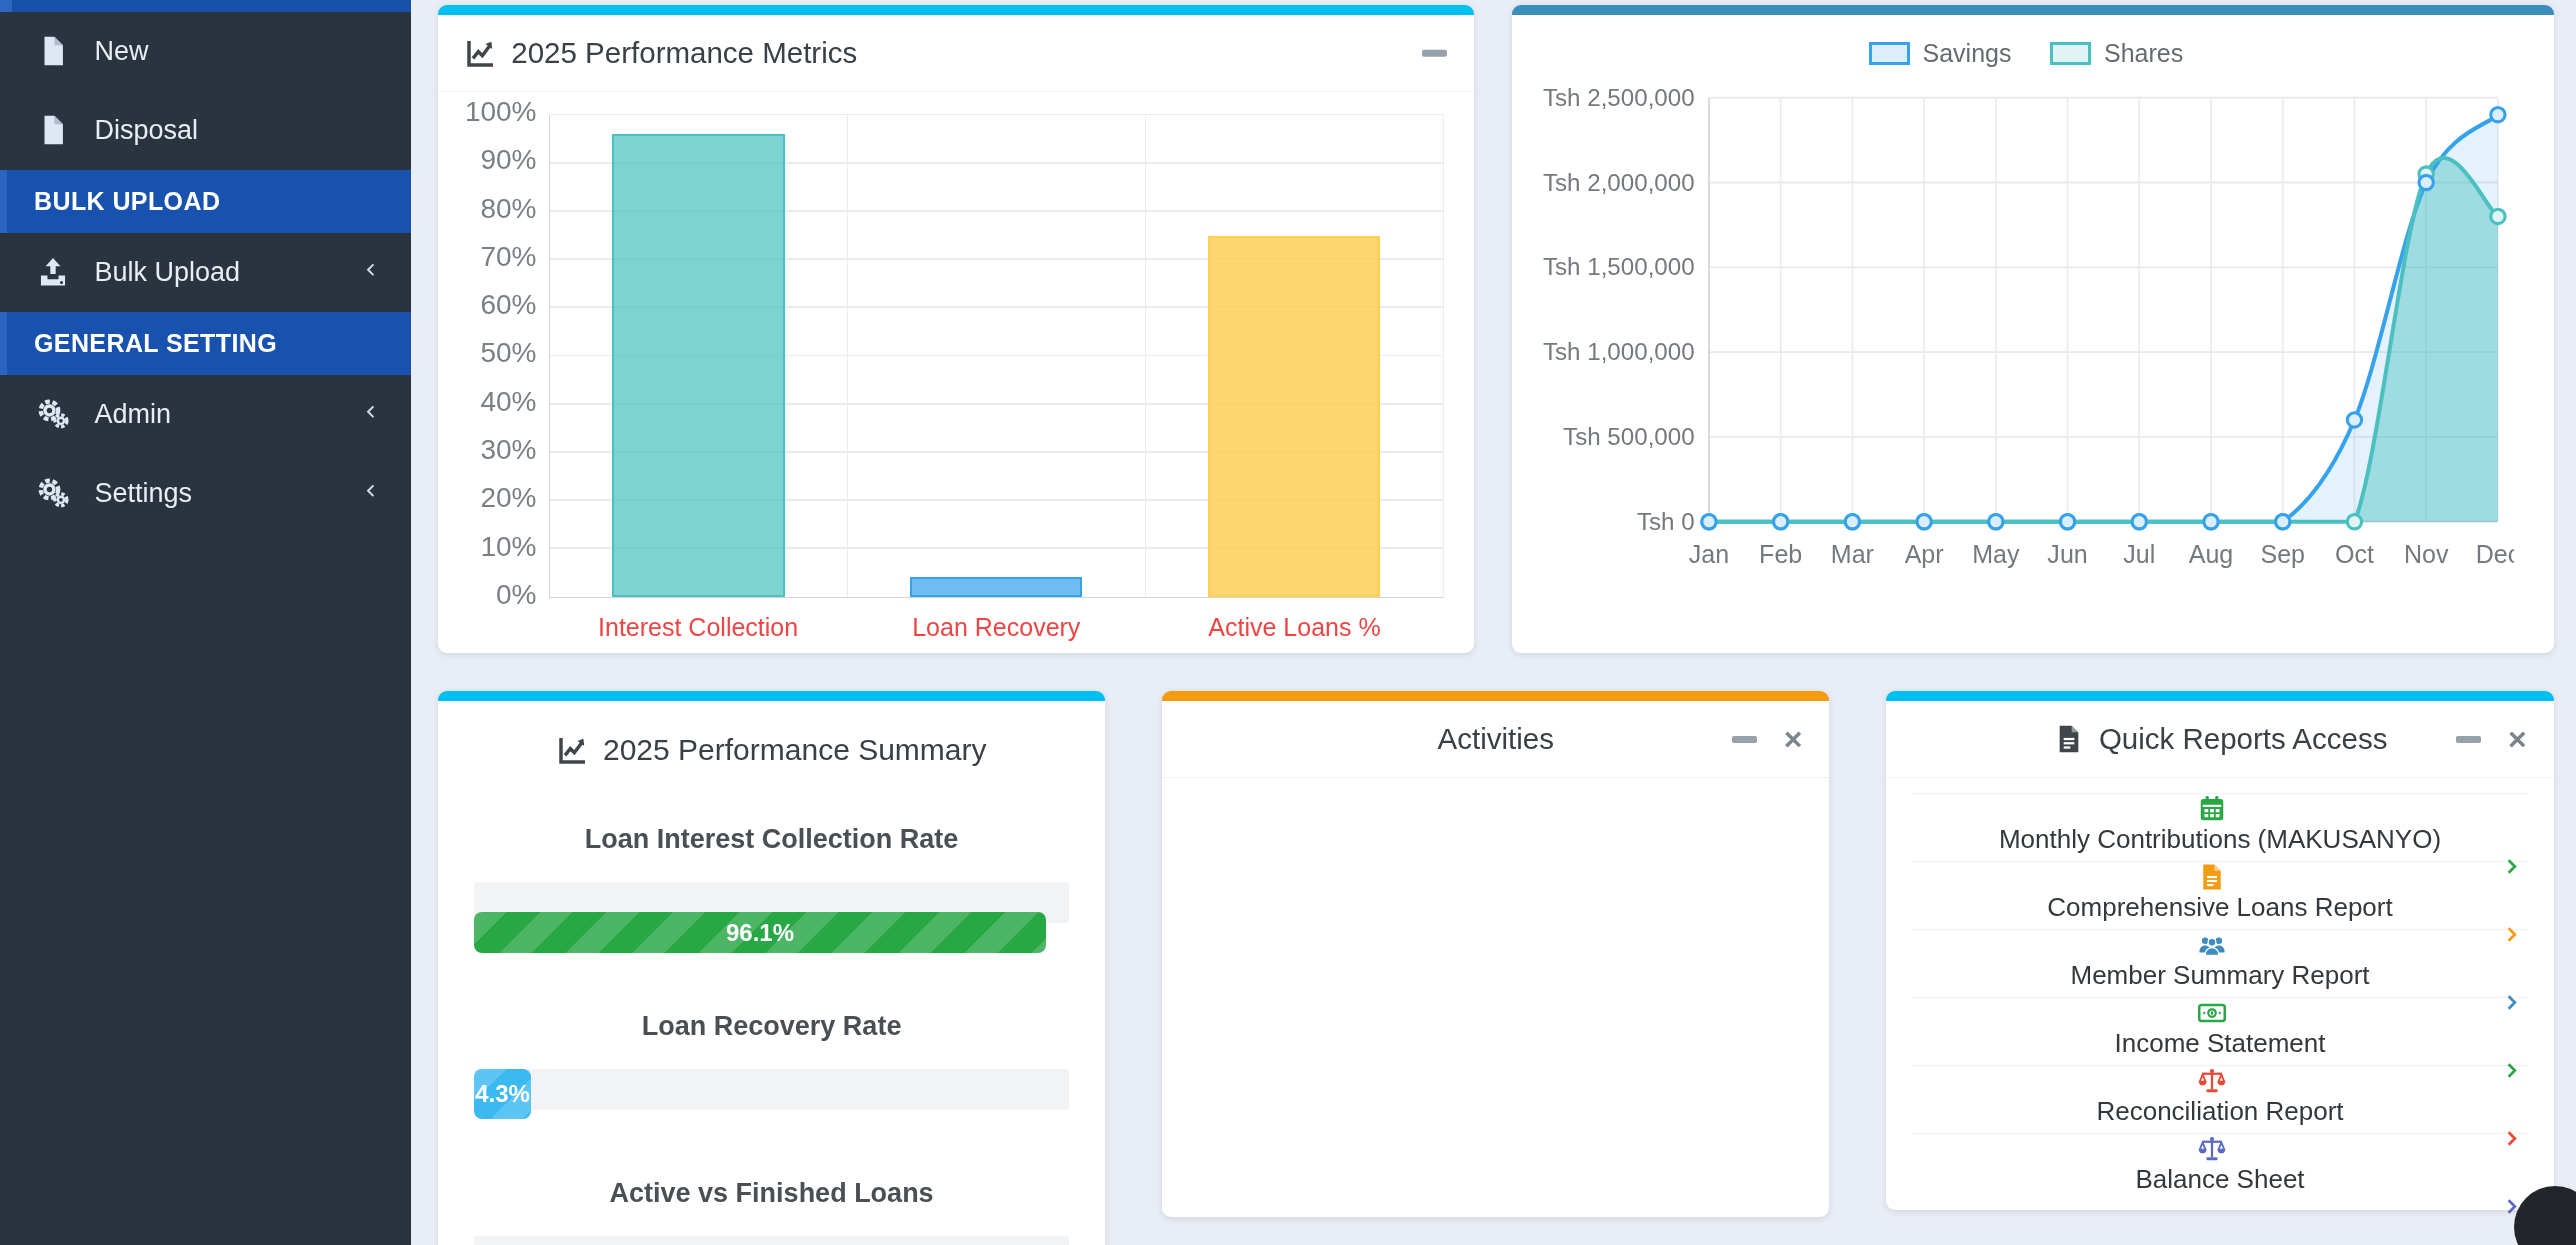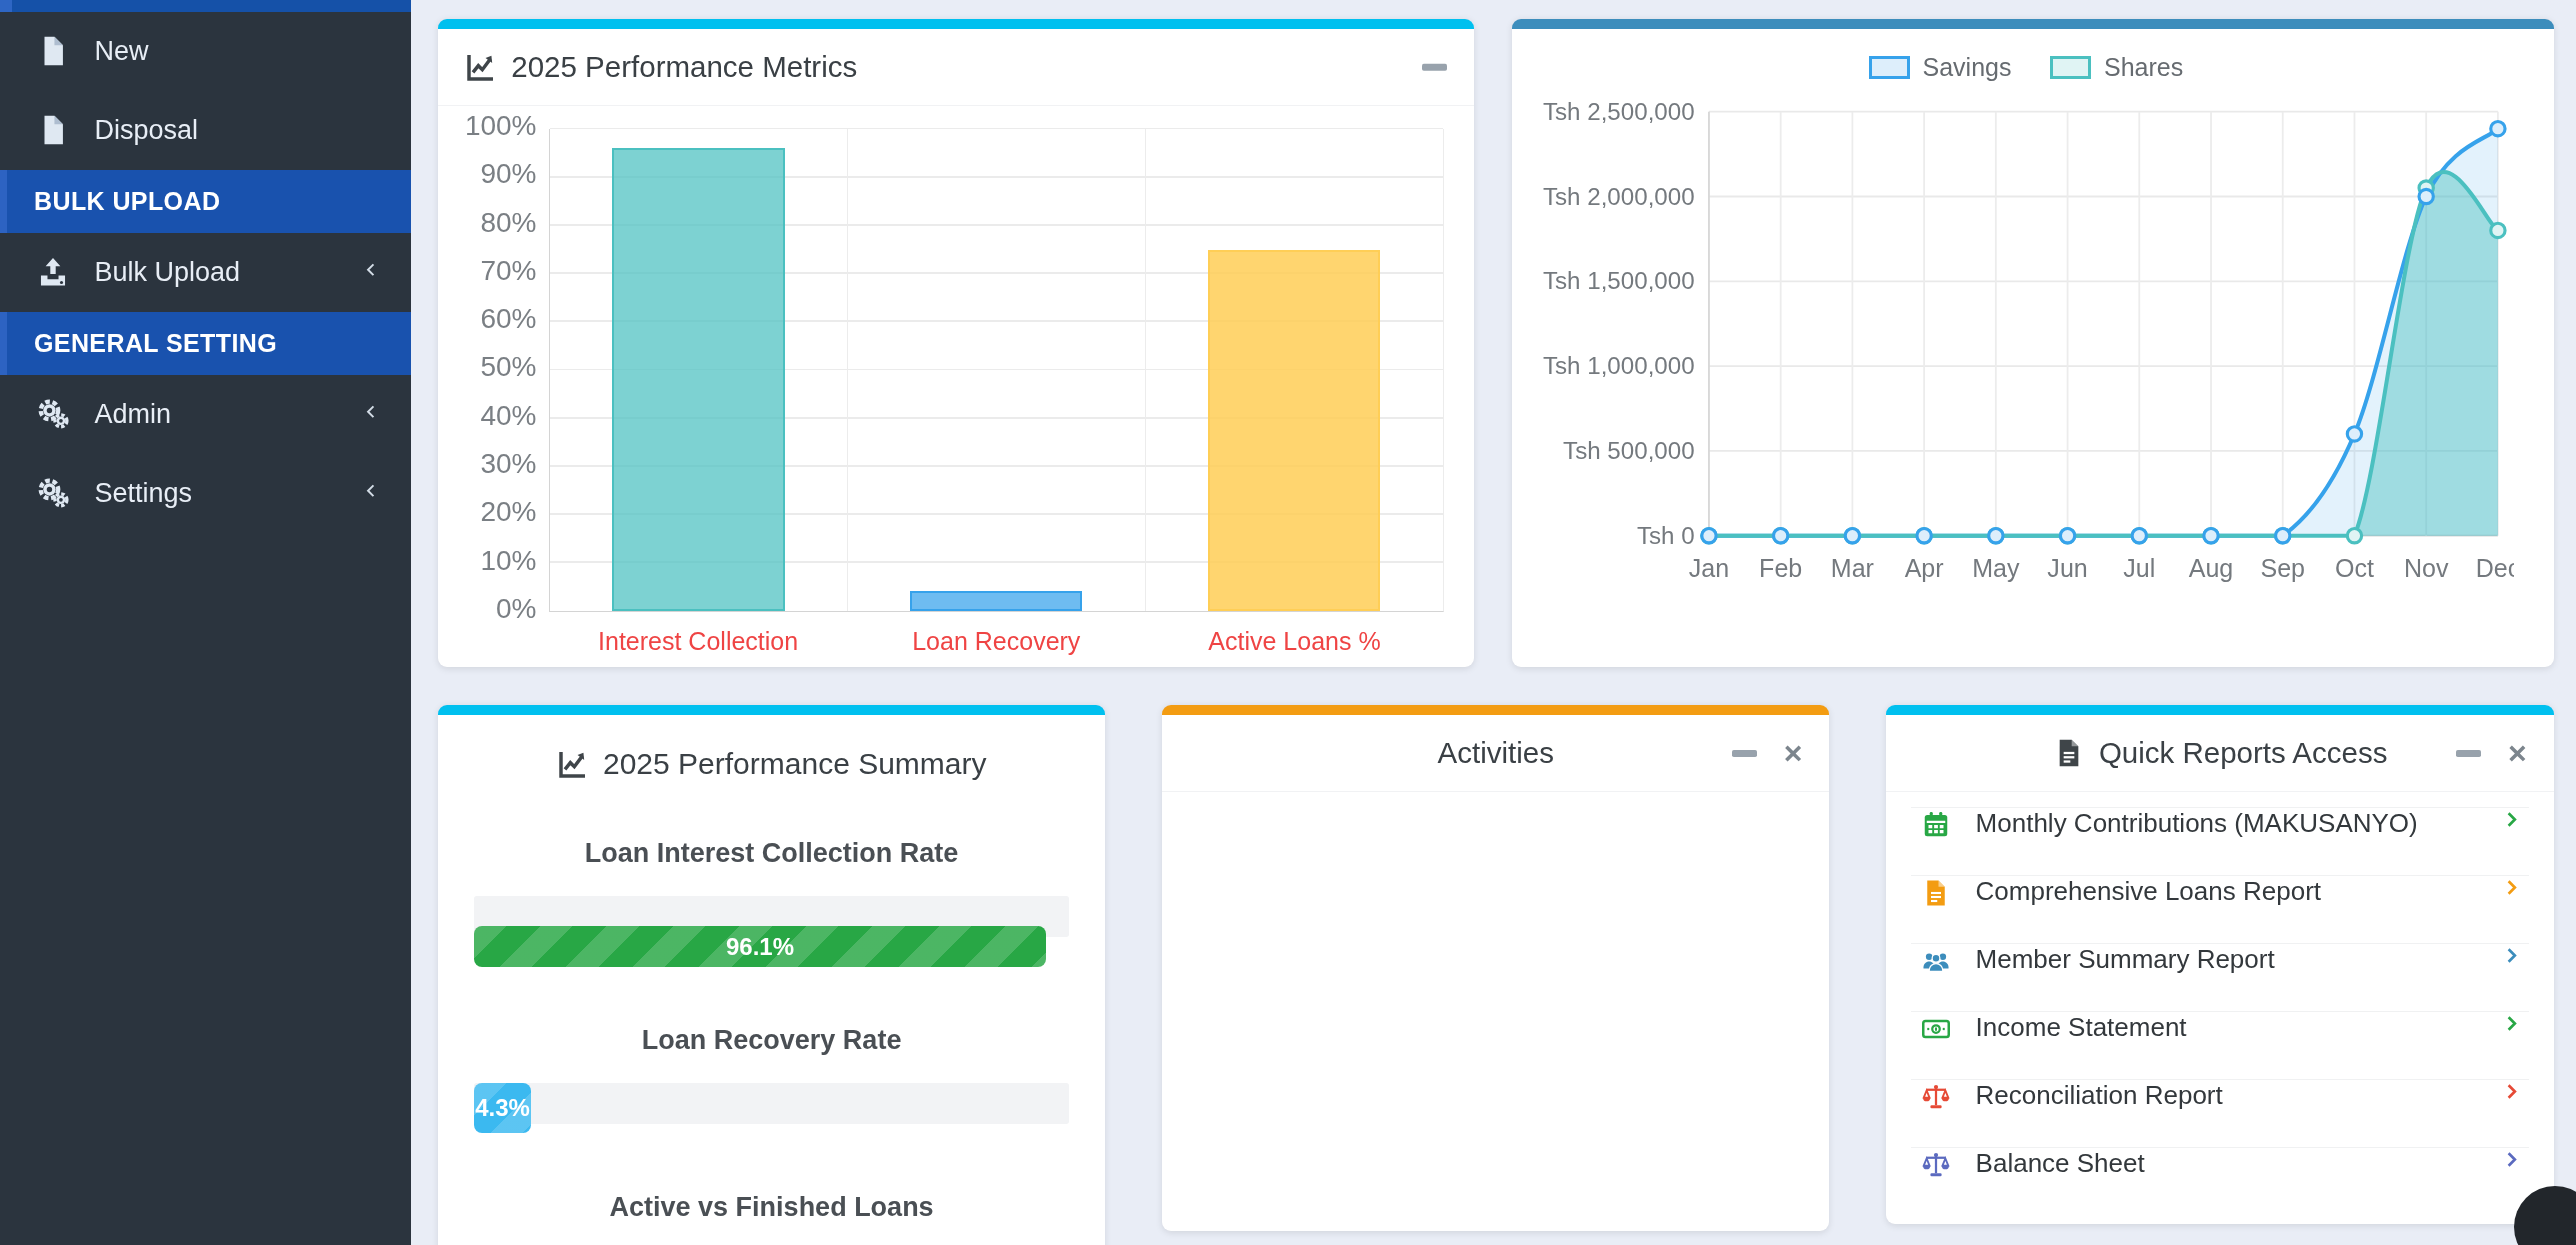--- a/index.html
+++ b/index.html
@@ -10,21 +10,21 @@
   .sidebar { width:411px; min-width:411px; background:#2b343e; height:100%; position:relative; }
   .side-topstrip { height:11.6px; background:#1551a8; border-left:12.5px solid #2e66c4; }
   .side-item { height:79px; display:flex; align-items:center; padding:0 30px 0 32px; color:#e8eef6; font-size:27px; cursor:pointer; }
   .si-icon { width:41px; height:36px; margin-right:21.5px; display:flex; align-items:center; justify-content:center; }
   .si-icon svg { width:34px; height:34px; }
   .side-section { height:63px; background:#1952ae; border-left:7.2px solid #2d63c2; color:#ffffff; font-weight:bold; font-size:25px; letter-spacing:0.4px; display:flex; align-items:center; padding:0 27px; }
   .side-chevron { margin-left:auto; opacity:0.95; }
 
   
   .main { flex:1; padding:5.4px 22.4px 0 27px; }
-  .row1 { display:grid; grid-template-columns:repeat(2,1fr); gap:38px;margin-top:14px; }
+  .row1 { display:grid; grid-template-columns:repeat(2,1fr); gap:38px; }
   .row2 { display:grid; grid-template-columns:repeat(3,1fr); gap:57px; margin-top:38px; }
 
   .card { background:#fff; border-radius:9px; box-shadow:0 1.8px 7.2px rgba(0,0,0,0.10); position:relative; }
   .card.accent-cyan   { border-top:10.7px solid #00c0ef; }
   .card.accent-steel  { border-top:10.7px solid #3c8dbc; }
   .card.accent-orange { border-top:10.7px solid #f39c12; }
   .card-r1 { height:648px; }
 
   .card-header { position:relative; display:flex; align-items:center; padding:19.7px 27px; border-bottom:1.8px solid #f1f2f4; min-height:77px; }
   .card-header.centered { justify-content:center; }
@@ -66,21 +66,21 @@
           background-image:repeating-linear-gradient(135deg, rgba(255,255,255,0.17) 0 23px, rgba(255,255,255,0) 23px 47px); }
   .pwrap.offset .pbar { top:30px; }
   .pwrap.flush  .pbar { top:0; height:50px; min-width:57px; }
 
   
   .card-activities { height:526px; }
 
   
   .card-reports { height:519px; }
   .rep-list { padding:14.3px 25px 0 25px; }
-  .rep-row { display:flex; align-items:flex-start; height:68px; border-top:1.8px solid #f0f1f2; cursor:pointer; }
+  .rep-row { display:flex; align-items:center; height:68px; border-top:1.8px solid #f0f1f2; cursor:pointer;flex-direction:column; }
   .rep-row:first-child { border-top:1.8px solid #f0f1f2; }
   .rep-icon { width:34px; height:34px; margin:0 23px 0 7.2px; display:flex; align-items:center; justify-content:center; }
   .rep-icon svg { width:30px; height:30px; }
   .rep-label { font-size:26px; color:#33383c; }
   .rep-chev { margin-left:auto; margin-right:5.4px; }
   .c-green { color:#28a745; } .c-orange { color:#f39c12; } .c-blue { color:#3c8dbc; }
   .c-red { color:#e64a36; } .c-indigo { color:#5b6abf; }
 
   .fab { position:fixed; right:-19.7px; bottom:-23px; width:82px; height:82px; border-radius:50%; background:#22262b; }
   .ic-dark { color:#3f4549; }

